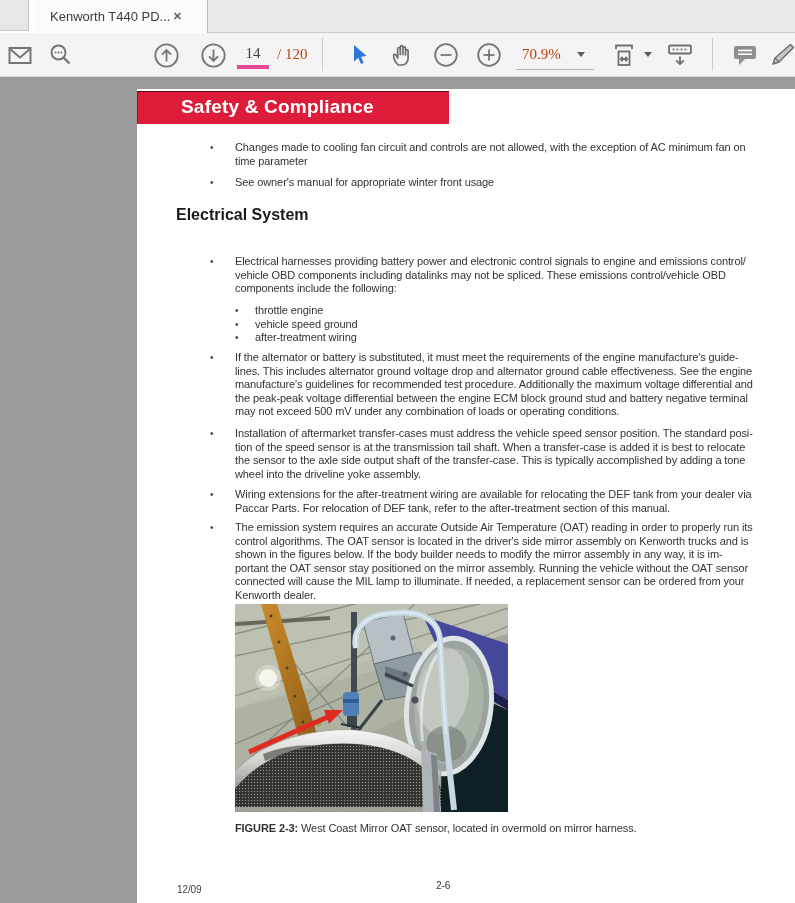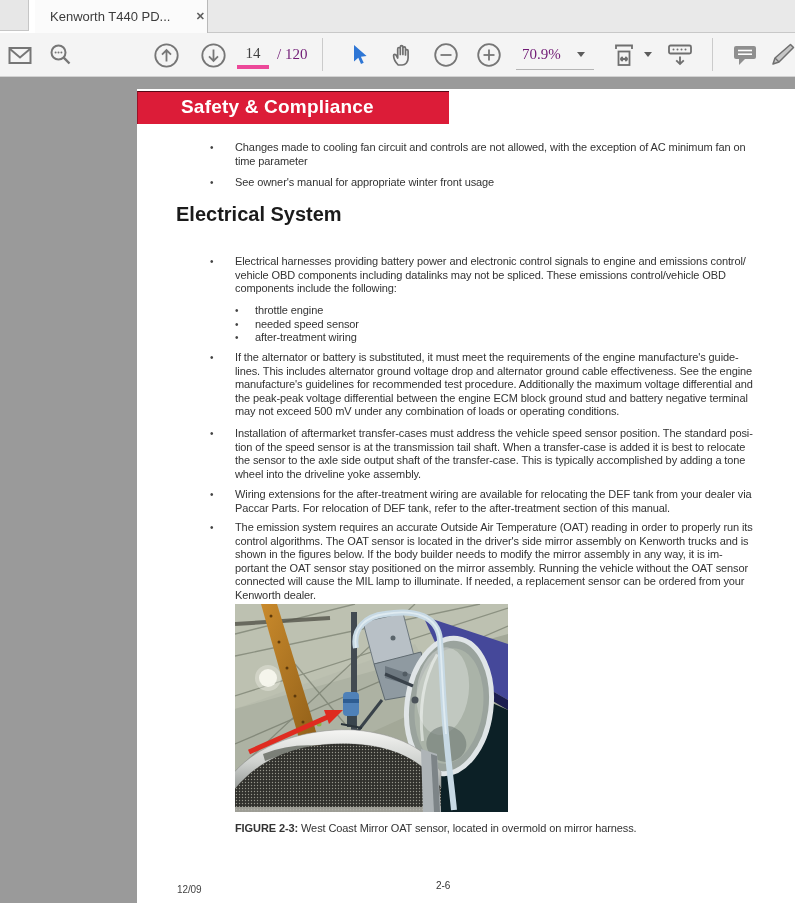--- a/index.html
+++ b/index.html
@@ -1,50 +1,50 @@
 <!DOCTYPE html>
 <html><head>
 <meta charset="utf-8">
 <style>
   html,body{margin:0;padding:0}
   body{width:795px;height:903px;overflow:hidden;background:#ffffff;font-family:"Liberation Sans",sans-serif}
 
   
   .tabbar{position:relative;height:33px;background:#ffffff}
   .tab-stub{position:absolute;left:0;top:0;width:28px;height:30px;background:#e7e7e7;border-right:1px solid #c6c6c6;border-bottom:1px solid #c6c6c6}
-  .tab{position:absolute;left:35px;top:0;width:173px;height:33px;background:#fbfbfb;border-right:1px solid #b9b9b9;box-sizing:border-box;display:flex;align-items:center;justify-content:space-between;padding:0 2px 0 15px;font-size:13px;color:#3c3c3c}
+  .tab{position:absolute;left:35px;top:0;width:173px;height:33px;background:#fbfbfb;border-right:1px solid #b9b9b9;box-sizing:border-box;display:flex;align-items:center;justify-content:space-between;padding:0 25px 0 15px;font-size:13px;color:#3c3c3c}
   .tab-close{color:#5f5f5f;font-size:11px;font-weight:bold}
   .tab-filler{position:absolute;left:208px;top:0;right:0;height:32px;background:#e9e9e9;border-bottom:1px solid #c8c8c8}
 
   
   .toolbar{position:relative;height:43px;background:#f4f4f4;border-bottom:1px solid #d2d2d2}
   .tbtn{position:absolute;top:8px;width:28px;height:28px;display:flex;align-items:center;justify-content:center}
   .tdiv{position:absolute;top:5px;width:1px;height:33px;background:#cbcbcb}
-  .serifnum{font-family:"Liberation Serif",serif;font-size:15px;color:#701a75}
+  .serifnum{font-family:"Liberation Serif",serif;font-size:15px;color:#c2410c}
   .page-input{position:absolute;left:237px;top:9px;width:32px;height:23px;border:none;border-bottom:4px solid #ec4899;background:transparent;text-align:center;font-family:"Liberation Serif",serif;font-size:15px;color:#3f3f3f;padding:0}
   .page-total{position:absolute;left:277px;top:13px}
   .zoom-label{position:absolute;left:522px;top:13px}
   .zoom-caret{position:absolute;left:577px;top:19px;width:0;height:0;border-left:4px solid transparent;border-right:4px solid transparent;border-top:5px solid #5c5c5c}
   .zoom-underline{position:absolute;left:516px;top:36px;width:78px;height:1px;background:#b5b5b5}
   .small-caret{position:absolute;left:644px;top:19px;width:0;height:0;border-left:4px solid transparent;border-right:4px solid transparent;border-top:5px solid #5c5c5c}
 
   
   .docarea{position:relative;height:826px;background:#9a9a9a;overflow:hidden}
   .page{position:absolute;left:137px;top:12px;width:658px;height:826px;background:#ffffff;overflow:hidden}
 
   .banner{position:absolute;left:0;top:2px;width:312px;height:33px;background:#dc1c38;border-top:1px solid rgba(30,0,8,.7);border-left:1px solid rgba(30,0,8,.35);box-sizing:border-box;color:#ffffff;font-weight:bold;font-size:19px;line-height:30px;padding-left:43px;letter-spacing:.2px}
 
   .doc{font-size:11px;color:#333333;line-height:13.5px;letter-spacing:-0.1px}
   .bullet{position:absolute;left:73px;display:flex}
   .bullet .bm{width:25px;font-size:10px;color:#444;flex:none}
   .bullet .bt{width:520px}
   .subwrap{position:absolute;left:98px}
   .subrow{display:flex}
   .subrow .bm{width:20px;font-size:10px;color:#444;flex:none}
-  .heading{position:absolute;left:39px;font-size:20px;font-weight:bold;color:#1b1b1b;letter-spacing:0}
+  .heading{position:absolute;left:39px;font-size:16px;font-weight:bold;color:#1b1b1b;letter-spacing:0}
   .lead{position:absolute;left:39px;width:560px}
   .caption{position:absolute;left:98px;width:540px}
   .footer-left{position:absolute;left:40px;top:794px;font-size:10px;color:#444}
   .footer-page{position:absolute;left:299px;top:790px;width:60px;font-size:10px;color:#333}
   .wm{position:absolute;left:2px;top:818px;font-size:9px;color:#3a3a3a;white-space:nowrap}
   .wm .lnk{color:#1a49c8;text-decoration:underline;font-weight:bold}
   .photo{position:absolute;left:98px;top:515px;width:273px;height:208px}
 </style>
 </head>
 <body>
@@ -191,21 +191,21 @@
       <div class="bt">Electrical harnesses providing battery power and electronic control signals to engine and emissions control/ vehicle OBD components including datalinks may not be spliced. These emissions control/vehicle OBD components include the following:</div>
     </div>
 
     <div class="subwrap" style="top:215px">
       <div class="subrow">
         <span class="bm">•</span>
         <div>throttle engine</div>
       </div>
       <div class="subrow">
         <span class="bm">•</span>
-        <div>needed speed sensor</div>
+        <div>vehicle speed ground</div>
       </div>
       <div class="subrow">
         <span class="bm">•</span>
         <div>after-treatment wiring</div>
       </div>
     </div>
 
     <div class="bullet" style="top:262px">
       <span class="bm">•</span>
       <div class="bt">If the alternator or battery is substituted, it must meet the requirements of the engine manufacture's guide- lines. This includes alternator ground voltage drop and alternator ground cable effectiveness. See the engine manufacture's guidelines for recommended test procedure. Additionally the maximum voltage differential and the peak-peak voltage differential between the engine ECM block ground stud and battery negative terminal may not exceed 500 mV under any combination of loads or operating conditions.</div>

